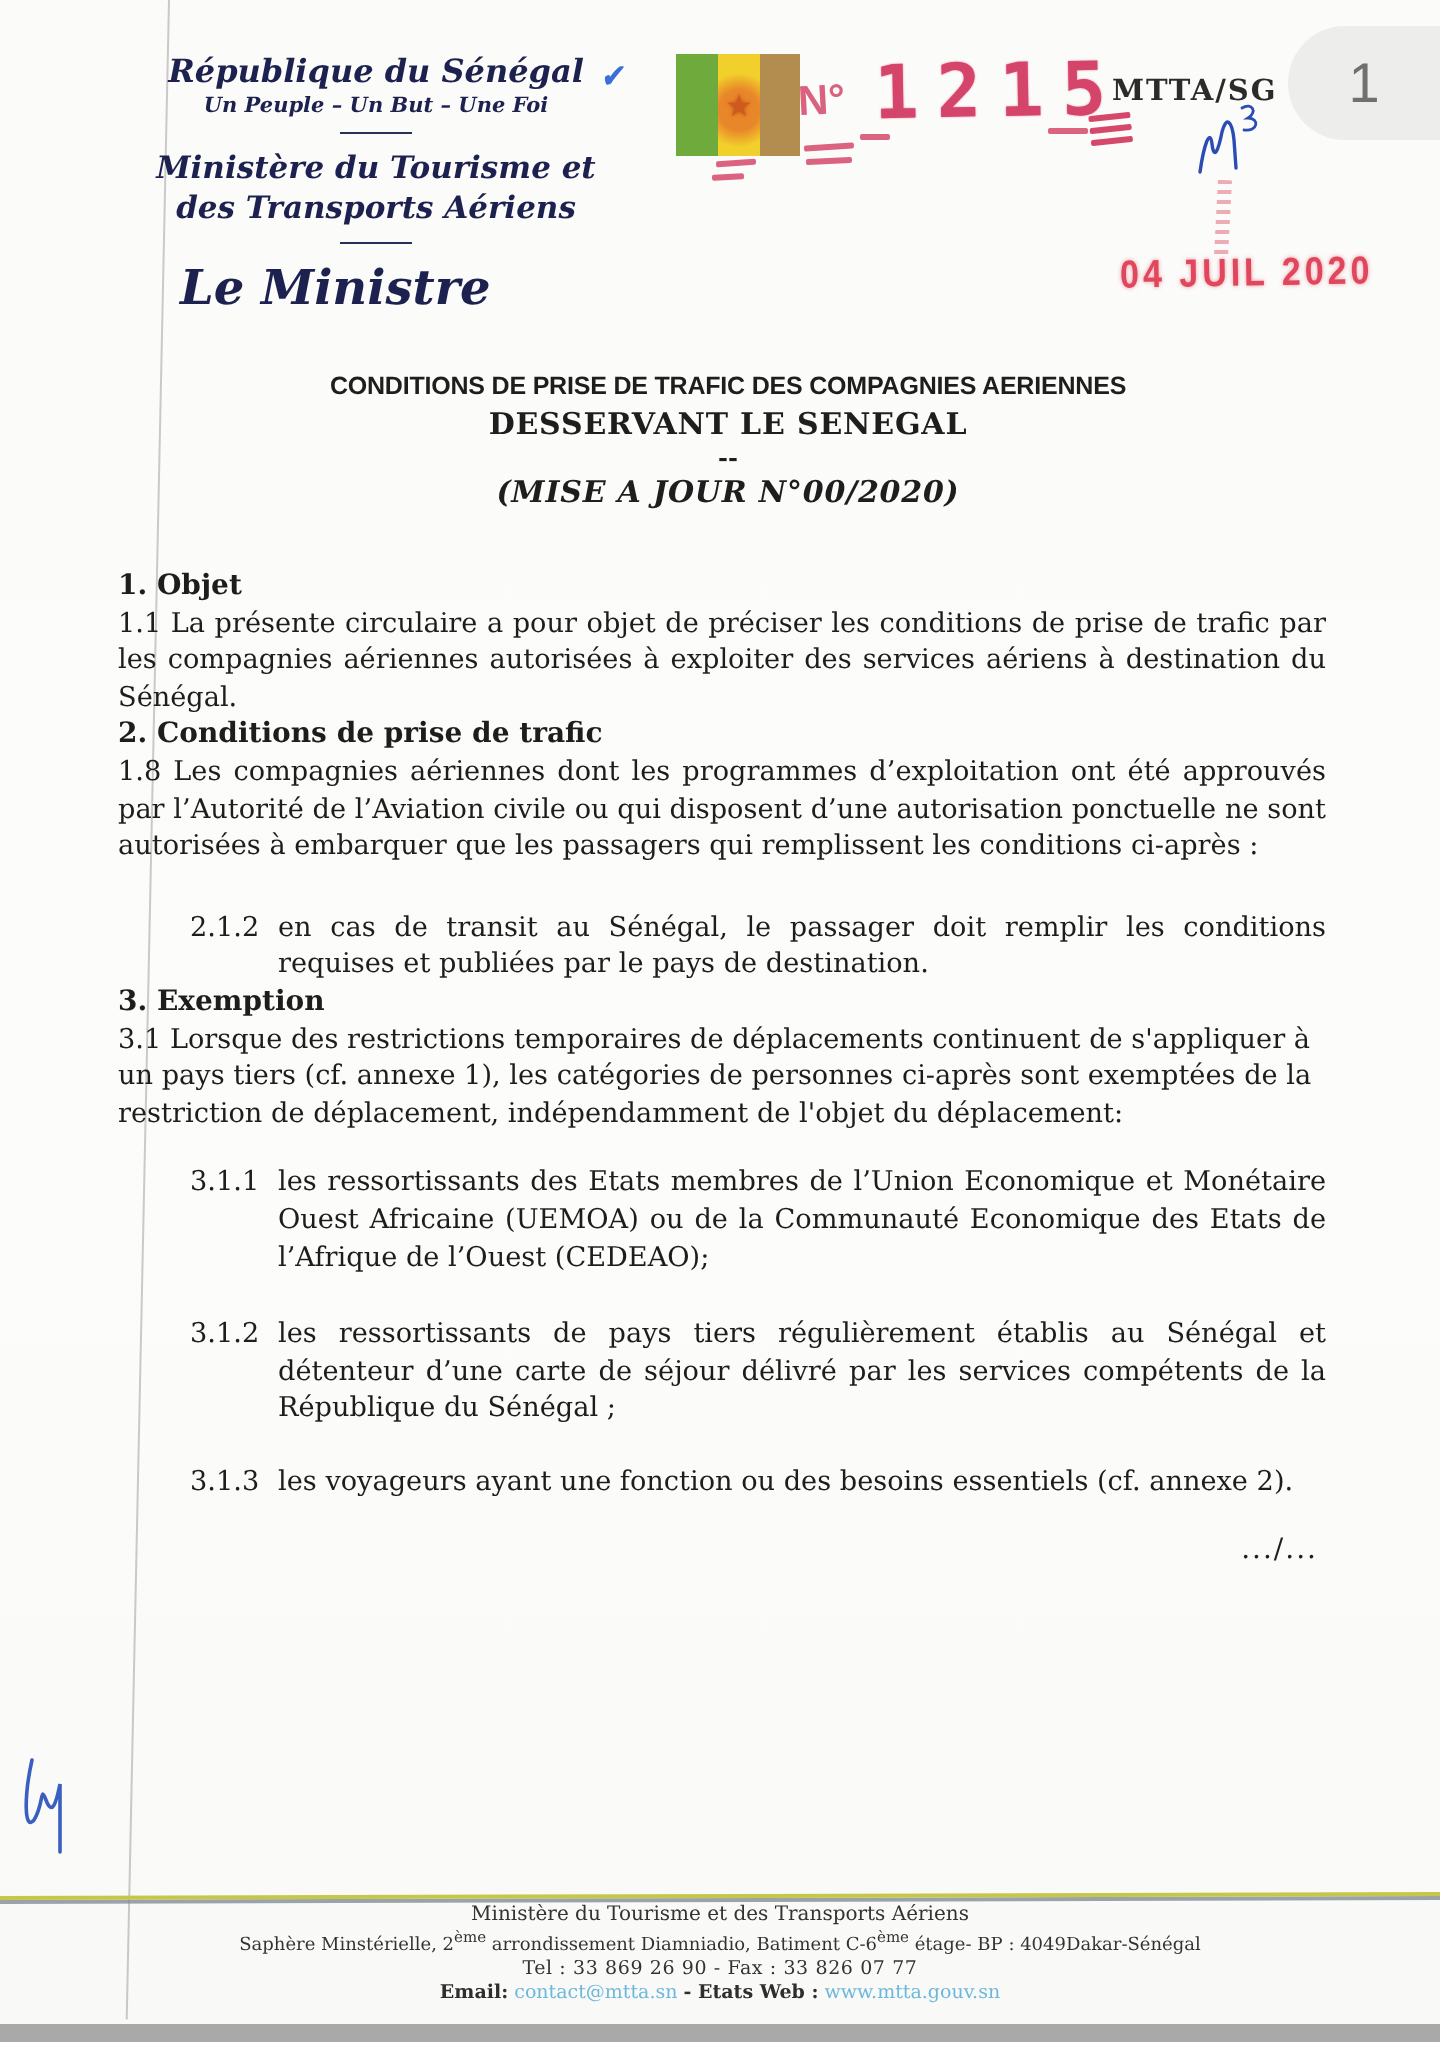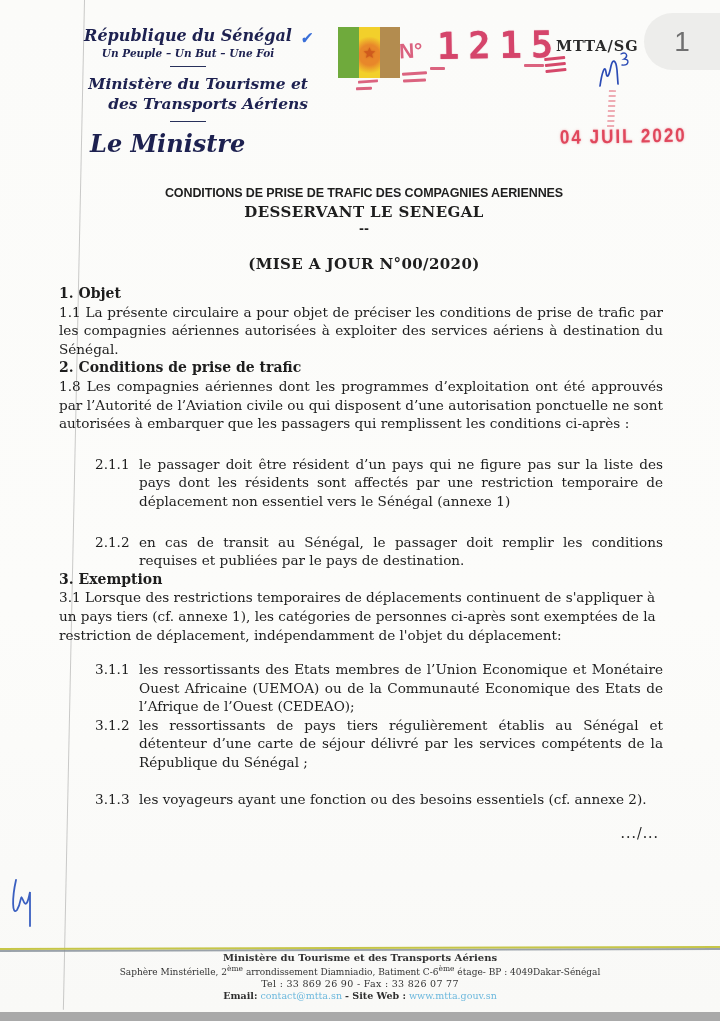--- a/index.html
+++ b/index.html
@@ -11,21 +11,21 @@
   .page-separator{position:absolute;left:0;top:1012px;width:720px;height:9px;background:#a9a9a9;}
   .scan-line{position:absolute;left:84px;top:0;width:1px;height:1010px;
              background:rgba(110,110,110,.35);transform-origin:top center;transform:rotate(1.2deg);}
 
   
   .hdr{position:absolute;left:68px;top:26px;width:240px;text-align:center;color:#1d2150;}
   .hdr .rep{font-size:16px;font-weight:bold;font-style:italic;position:relative;}
   .hdr .check{position:absolute;right:-4px;top:4px;color:#3a6fd8;font-size:14px;transform:rotate(-8deg);}
   .hdr .motto{font-size:10.5px;font-weight:bold;font-style:italic;margin-top:2px;}
   .hdr .div{width:36px;border-top:1.6px solid #27305a;margin:7px auto 7px;}
-  .hdr .ministry{font-size:15.5px;font-weight:bold;font-style:italic;line-height:1.3;text-align:right;}
+  .hdr .ministry{font-size:15.5px;font-weight:bold;font-style:italic;line-height:1.3;}
   .hdr .minister{font-size:24px;font-weight:bold;font-style:italic;margin-top:2px;text-align:left;padding-left:22px;}
 
   
   .flag{position:absolute;left:338px;top:27px;width:62px;height:51px;display:flex;filter:blur(.3px);}
   .flag .b1{width:21px;background:#6faa3c;}
   .flag .b2{width:21px;background:radial-gradient(circle at 50% 55%, #e8872a 0 34%, #f2d02b 62%);
             display:flex;align-items:center;justify-content:center;}
   .flag .b2 .star{color:#cf5a1d;font-size:15px;text-shadow:0 0 2px rgba(190,70,20,.9);}
   .flag .b3{width:20px;background:#b38c4f;}
   .stamp-no{position:absolute;left:399px;top:39px;font-size:21px;font-weight:bold;color:#d5486a;
@@ -47,42 +47,42 @@
   .badge{position:absolute;right:0;top:13px;width:76px;height:57px;background:#ededeb;
          border-radius:29px 0 0 29px;display:flex;align-items:center;justify-content:center;
          font-family:"Liberation Sans",sans-serif;font-size:28px;color:#707070;}
 
   
   .titleblock{position:absolute;left:60px;right:52px;top:186px;text-align:center;color:#1e1e1e;}
   .t-sans{font-family:"Liberation Sans",sans-serif;font-weight:bold;font-size:12.5px;letter-spacing:-0.1px;}
   .t-serif{font-weight:bold;font-size:15px;letter-spacing:.4px;margin-top:3px;}
   .t-c{margin-top:11px;}
   .t-dash{font-weight:bold;font-size:12px;margin-top:1px;}
-  .t-m{margin-top:19px;}
+  .t-m{margin-top:1px;font-style:italic;}
 
   
   .doc-body{position:absolute;left:59px;right:57px;top:284px;color:#1d1d1d;
             font-size:13.6px;line-height:18.6px;}
   .doc-body h3{font-size:14px;margin:0;font-weight:bold;}
   .doc-body p{margin:0;text-align:justify;}
   .mt8{margin-top:8px;} .mt10{margin-top:10px;} .mt12{margin-top:12px;}
-  .mt16{margin-top:16px;} .mt18{margin-top:18px;} .mt20{justify-content:flex-end;} .mt22{margin-top:22px;}
+  .mt16{margin-top:16px;} .mt18{margin-top:18px;} .mt20{margin-top:20px;justify-content:flex-end;} .mt22{margin-top:22px;}
   .item{display:flex;margin-left:36px;}
   .item .inum{flex:0 0 44px;}
   .item .itext{flex:1;text-align:justify;}
   .ragged{text-align:left !important;}
   .cont{ text-align:right;padding-right:4px;font-size:14px;letter-spacing:1px;}
 
   .paraph-bottom{position:absolute;left:6px;top:872px;}
 
   
   .footer-rule{position:absolute;left:0;right:0;top:947px;height:2px;background:#c6c648;
                box-shadow:0 2px 0 rgba(130,140,150,.8);transform:rotate(-0.15deg);}
   .footer{position:absolute;left:0;right:0;top:952px;text-align:center;color:#333;line-height:1.22;}
-  .footer .f1{font-size:10px;font-weight:bold;text-align:center;}
+  .footer .f1{font-size:10px;font-weight:normal;text-align:center;}
   .footer .f2{font-size:9px;}
   .footer .f3{font-size:9.5px;letter-spacing:.3px;}
   .footer .f4{font-size:9.5px;}
   .footer .lbl{font-weight:bold;color:#2e2e2e;}
   .footer a{text-decoration:none;}
 </style>
 </head>
 <body>
 
 <div class="viewport">
@@ -142,24 +142,20 @@
     </div>
 
     <div class="doc-body">
       <h3>1. Objet</h3>
       <p class="mt10">1.1 La présente circulaire a pour objet de préciser les conditions de prise de trafic par les compagnies aériennes autorisées à exploiter des services aériens à destination du Sénégal.</p>
 
       <h3 class="mt10">2. Conditions de prise de trafic</h3>
       <p class="mt8">1.8 Les compagnies aériennes dont les programmes d’exploitation ont été approuvés par l’Autorité de l’Aviation civile ou qui disposent d’une autorisation ponctuelle ne sont autorisées à embarquer que les passagers qui remplissent les conditions ci-après :</p>
 
       <div class="item mt22">
-        <span class="inum">2.1.1</span>
-        <span class="itext">le passager doit être résident d’un pays qui ne figure pas sur la liste des pays dont les résidents sont affectés par une restriction temporaire de déplacement non essentiel vers le Sénégal (annexe 1)</span>
-      </div>
-      <div class="item mt22">
         <span class="inum">2.1.2</span>
         <span class="itext">en cas de transit au Sénégal, le passager doit remplir les conditions requises et publiées par le pays de destination.</span>
       </div>
 
       <h3 class="mt12">3. Exemption</h3>
       <p class="mt8 ragged">3.1 Lorsque des restrictions temporaires de déplacements continuent de s'appliquer à un pays tiers (cf. annexe 1), les catégories de personnes ci-après sont exemptées de la restriction de déplacement, indépendamment de l'objet du déplacement:</p>
 
       <div class="item mt16">
         <span class="inum">3.1.1</span>
         <span class="itext">les ressortissants des Etats membres de l’Union Economique et Monétaire Ouest Africaine (UEMOA) ou de la Communauté Economique des Etats de l’Afrique de l’Ouest (CEDEAO);</span>
@@ -181,20 +177,20 @@
     </svg>
 
     <div class="footer-rule"></div>
     <div class="footer">
       <div class="f1">Ministère du Tourisme et des Transports Aériens</div>
       <div class="f2"><span>Saphère Minstérielle, 2</span><sup>ème</sup><span> arrondissement Diamniadio, Batiment C-6</span><sup>ème</sup><span> étage- BP : 4049Dakar-Sénégal</span></div>
       <div class="f3">Tel : 33 869 26 90 - Fax : 33 826 07 77</div>
       <div class="f4">
         <span class="lbl">Email:</span>
         <a href="#" style="color:#6cb8dd;">contact@mtta.sn</a>
-        <span class="lbl">- Site Web :</span>
+        <span class="lbl">- Etats Web :</span>
         <a href="#" style="color:#6cb8dd;">www.mtta.gouv.sn</a>
       </div>
     </div>
   </div>
 
   <div class="page-separator"></div>
 </div>
 
 </body></html>

